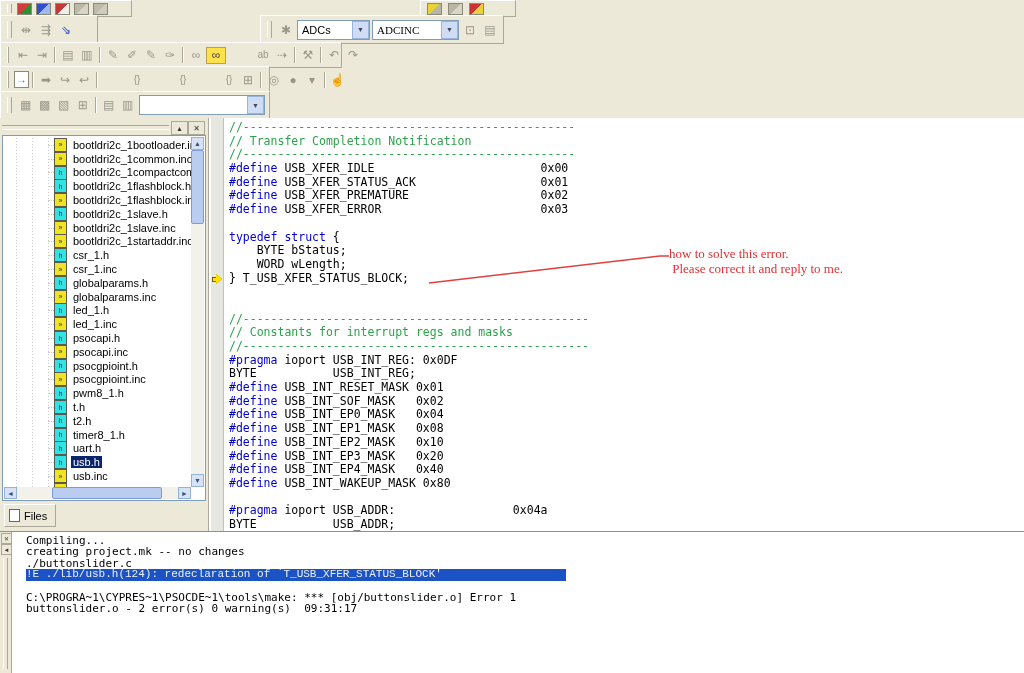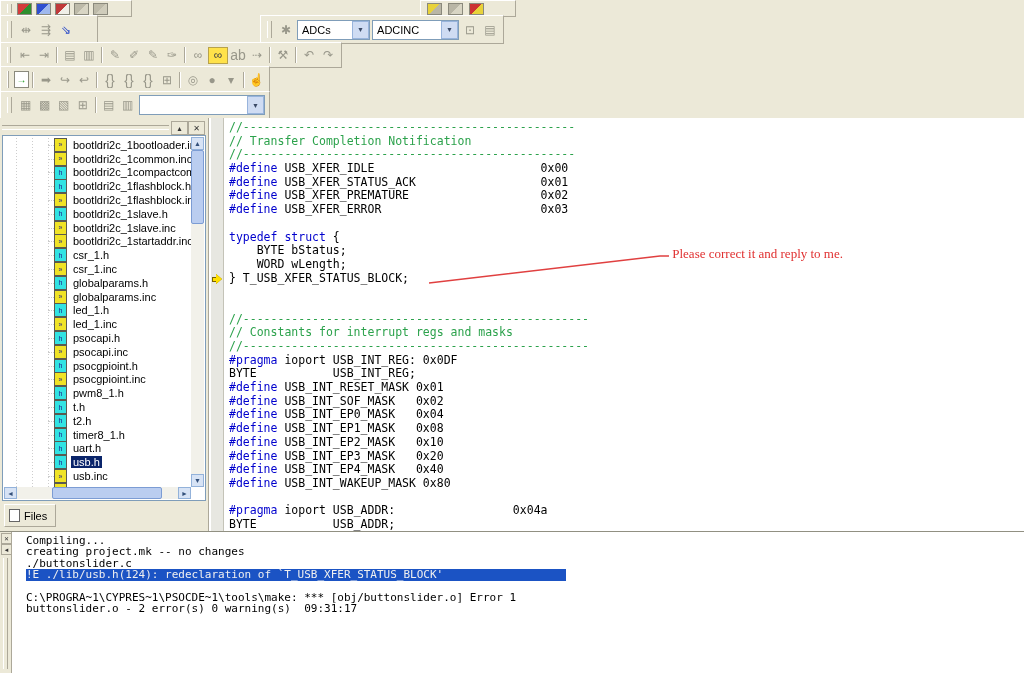--- a/index.html
+++ b/index.html
@@ -13,21 +13,21 @@
   .grip{width:3px;height:70%;border-left:1px solid #fff;border-right:1px solid #aca899;margin-right:3px;}
   .tbi{min-width:18px;height:18px;display:inline-flex;align-items:center;justify-content:center;
        color:#98978a;font-size:12px;line-height:1;cursor:default;}
   .r1 .tbi{min-width:16px;height:11px;}
   .tbi.sq{min-width:13px;width:13px;height:10px;border:1px solid #8a897c;
           background:linear-gradient(135deg,var(--c1) 0 50%,var(--c2) 50% 100%);}
   .tbi.blue{color:#2748c8;}
   .tbi.find-files{background:#ffe24a;color:#444;border:1px solid #b8a24a;height:15px;}
   .tbi.page-green{background:#fff;border:1px solid #8a897c;color:#1a9a1a;width:13px;min-width:13px;
                   height:15px;font-size:10px;font-weight:bold;}
-  .tbi.text{font-size:14px;letter-spacing:0;}
+  .tbi.text{font-size:10px;letter-spacing:0;padding-left:27px;}
   .tsep{width:1px;height:16px;background:#aca899;border-right:1px solid #fff;margin:0 2px;}
   .combo{height:20px;width:74px;background:#fff;border:1px solid #7f9db9;display:flex;
          align-items:center;font-size:11px;padding-left:4px;box-sizing:border-box;}
   .combo .cbtn{margin-left:auto;width:15px;height:16px;background:#cfdcf3;border:1px solid #98b4dc;
                display:flex;align-items:center;justify-content:center;font-size:7px;color:#3a4a66;}
   
   #tree-panel{position:absolute;left:0;top:118px;width:209px;height:413px;background:#ece9d8;
               border-right:1px solid #aca899;box-sizing:border-box;}
   #tree-header{position:absolute;left:2px;top:3px;right:3px;height:12px;}
   .hgroove{position:absolute;left:0;top:4px;right:36px;height:3px;
@@ -87,21 +87,21 @@
            border-top:1px solid #919082;}
   #console-rail{position:absolute;left:0;top:0;bottom:0;width:11px;background:#ece9d8;
                 border-right:1px solid #aca899;}
   .rbtn{position:absolute;left:1px;width:9px;height:9px;background:#ece9d8;border:1px solid #aca899;
         display:flex;align-items:center;justify-content:center;font-size:6px;color:#333;}
   .vgroove{position:absolute;left:3px;top:26px;bottom:4px;width:3px;
            border-left:1px solid #fff;border-right:1px solid #aca899;}
   #console-lines{position:absolute;left:14px;top:3px;right:0;bottom:0;
      font-family:"DejaVu Sans Mono","Liberation Mono",monospace;font-size:11px;white-space:pre;}
   .kline{height:11.4px;line-height:11.4px;margin-left:12px;}
-  .kline.hl{background:#1b53c4;color:#f0f0f0;width:540px;}
+  .kline.hl{background:#1b53c4;color:#f0f0f0;width:540px;font-family:Liberation Mono, monospace;}
 </style>
 </head>
 <body>
 
 <div id="toolbar-area">
   <div class="band r1" style="left:0;top:0;width:120px;height:13px;">
     <div class="grip"></div>
     <span id="r1l" style="display:flex;gap:4px;align-items:center;">
         <span class="tbi sq" style="--c1: #d43b3b; --c2: #2e8f2e;"></span>
         <span class="tbi sq" style="--c1: #2f4fd0; --c2: #9fb8ee;"></span>
@@ -128,21 +128,21 @@
   </div>
   <div class="band" style="left:260px;top:15px;width:232px;height:25px;">
     <div class="grip"></div>
     <span id="r2ra" style="display:flex;align-items:center;">
         <span class="tbi">✱</span>
       </span>
     <div class="combo">
       <span>ADCs</span>
       <span class="cbtn">▼</span>
     </div>
-    <div class="combo" style="width:88px;">
+    <div class="combo" style="width:88px;font-family:Liberation Serif, serif;">
       <span>ADCINC</span>
       <span class="cbtn">▼</span>
     </div>
     <span id="r2rb" style="display:flex;gap:2px;align-items:center;">
         <span class="tbi">⊡</span>
         <span class="tbi">▤</span>
       </span>
   </div>
 
   <div class="band" style="left:0;top:42px;width:330px;height:22px;">
@@ -348,21 +348,21 @@
 <div id="editor">
   <div id="gutter"></div>
   <div id="code-lines"><div class="cline"><span class="cmt">//------------------------------------------------</span></div><div class="cline"><span class="cmt">// Transfer Completion Notification</span></div><div class="cline"><span class="cmt">//------------------------------------------------</span></div><div class="cline"><span class="kw">#define</span><span class="pl"> USB_XFER_IDLE                        0x00</span></div><div class="cline"><span class="kw">#define</span><span class="pl"> USB_XFER_STATUS_ACK                  0x01</span></div><div class="cline"><span class="kw">#define</span><span class="pl"> USB_XFER_PREMATURE                   0x02</span></div><div class="cline"><span class="kw">#define</span><span class="pl"> USB_XFER_ERROR                       0x03</span></div><div class="cline"> </div><div class="cline"><span class="kw">typedef struct</span><span class="pl"> {</span></div><div class="cline"><span class="pl">    BYTE bStatus;</span></div><div class="cline"><span class="pl">    WORD wLength;</span></div><div class="cline"><span class="pl">} T_USB_XFER_STATUS_BLOCK;</span></div><div class="cline"> </div><div class="cline"> </div><div class="cline"><span class="cmt">//--------------------------------------------------</span></div><div class="cline"><span class="cmt">// Constants for interrupt regs and masks</span></div><div class="cline"><span class="cmt">//--------------------------------------------------</span></div><div class="cline"><span class="kw">#pragma</span><span class="pl"> ioport USB_INT_REG: 0x0DF</span></div><div class="cline"><span class="pl">BYTE           USB_INT_REG;</span></div><div class="cline"><span class="kw">#define</span><span class="pl"> USB_INT_RESET_MASK 0x01</span></div><div class="cline"><span class="kw">#define</span><span class="pl"> USB_INT_SOF_MASK   0x02</span></div><div class="cline"><span class="kw">#define</span><span class="pl"> USB_INT_EP0_MASK   0x04</span></div><div class="cline"><span class="kw">#define</span><span class="pl"> USB_INT_EP1_MASK   0x08</span></div><div class="cline"><span class="kw">#define</span><span class="pl"> USB_INT_EP2_MASK   0x10</span></div><div class="cline"><span class="kw">#define</span><span class="pl"> USB_INT_EP3_MASK   0x20</span></div><div class="cline"><span class="kw">#define</span><span class="pl"> USB_INT_EP4_MASK   0x40</span></div><div class="cline"><span class="kw">#define</span><span class="pl"> USB_INT_WAKEUP_MASK 0x80</span></div><div class="cline"> </div><div class="cline"><span class="kw">#pragma</span><span class="pl"> ioport USB_ADDR:                 0x04a</span></div><div class="cline"><span class="pl">BYTE           USB_ADDR;</span></div></div>
   <div id="cur-marker">
     <i class="m-rect"></i>
       <i class="m-tri"></i>
   </div>
   <svg id="leader">
     <polyline points="219,165 450,138 459,138" fill="none" stroke="#e04040" stroke-width="1.4"></polyline>
   </svg>
-  <div id="annot" style="color: rgb(224, 48, 48);"><div> Please correct it and reply to me.</div></div>
+  <div id="annot" style="color: rgb(224, 48, 48);"><div>how to solve this error.</div><div> Please correct it and reply to me.</div></div>
 </div>
 
 <div id="console">
   <div id="console-rail">
     <div class="rbtn" style="top:1px;">✕</div>
     <div class="rbtn" style="top:12px;">◄</div>
     <div class="vgroove"></div>
   </div>
   <div id="console-lines"><div class="kline">Compiling...</div><div class="kline">creating project.mk -- no changes</div><div class="kline">./buttonslider.c</div><div class="kline hl">!E ./lib/usb.h(124): redeclaration of `T_USB_XFER_STATUS_BLOCK'</div><div class="kline"> </div><div class="kline">C:\PROGRA~1\CYPRES~1\PSOCDE~1\tools\make: *** [obj/buttonslider.o] Error 1</div><div class="kline">buttonslider.o - 2 error(s) 0 warning(s)  09:31:17</div></div>
 </div>

